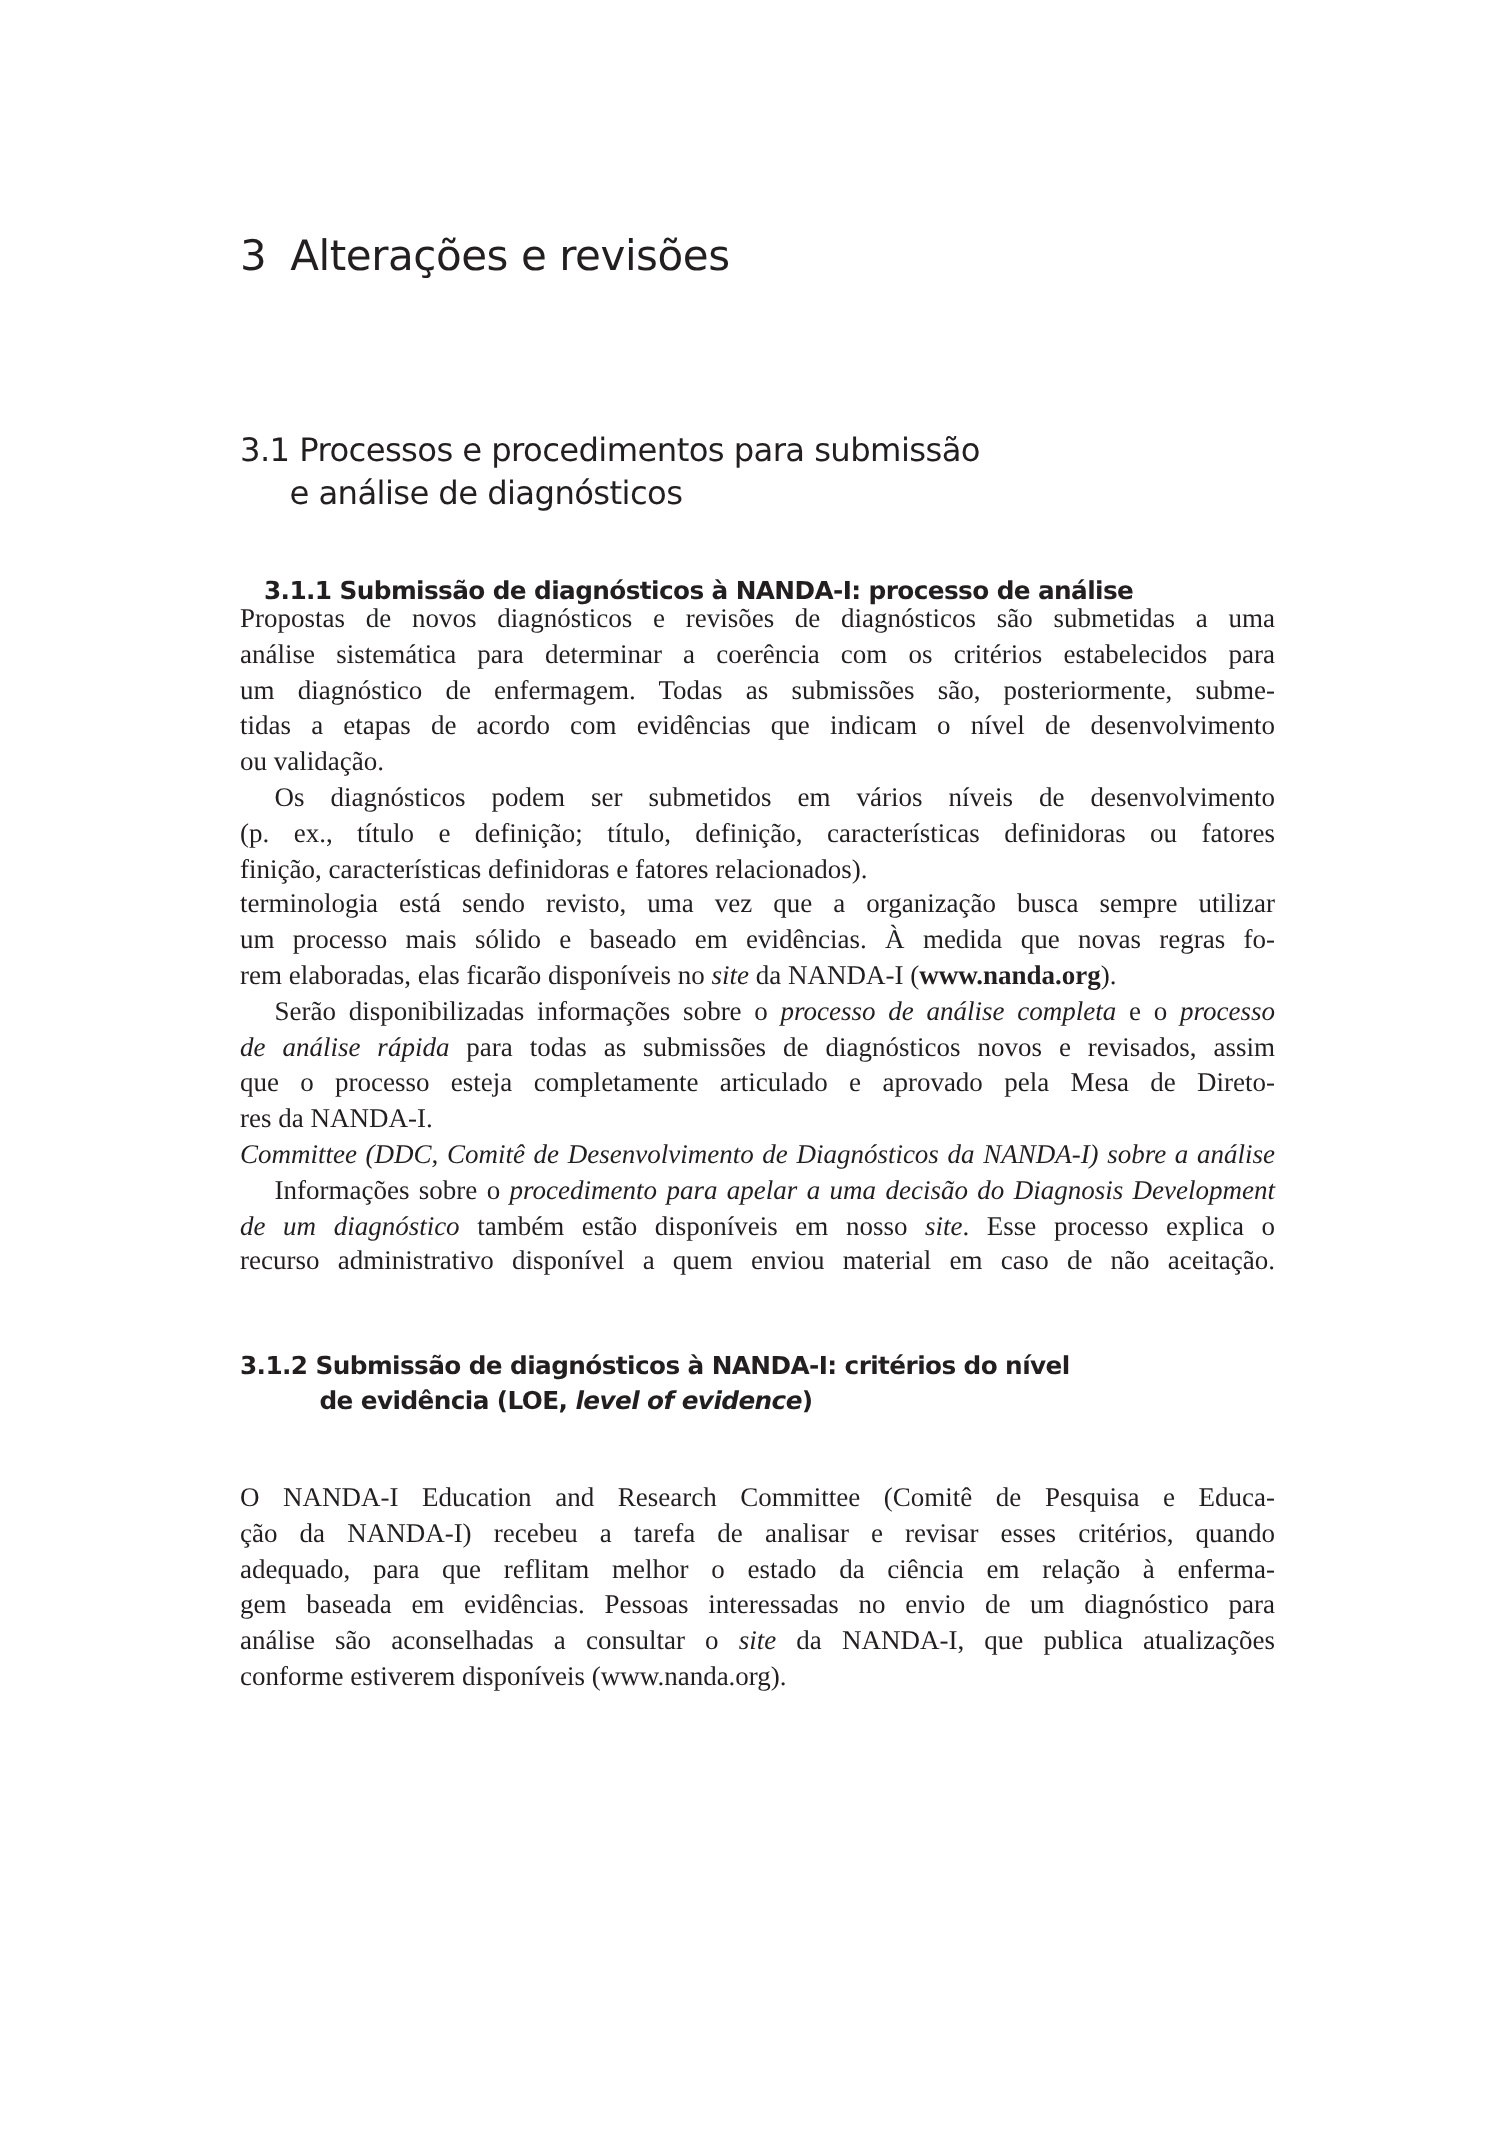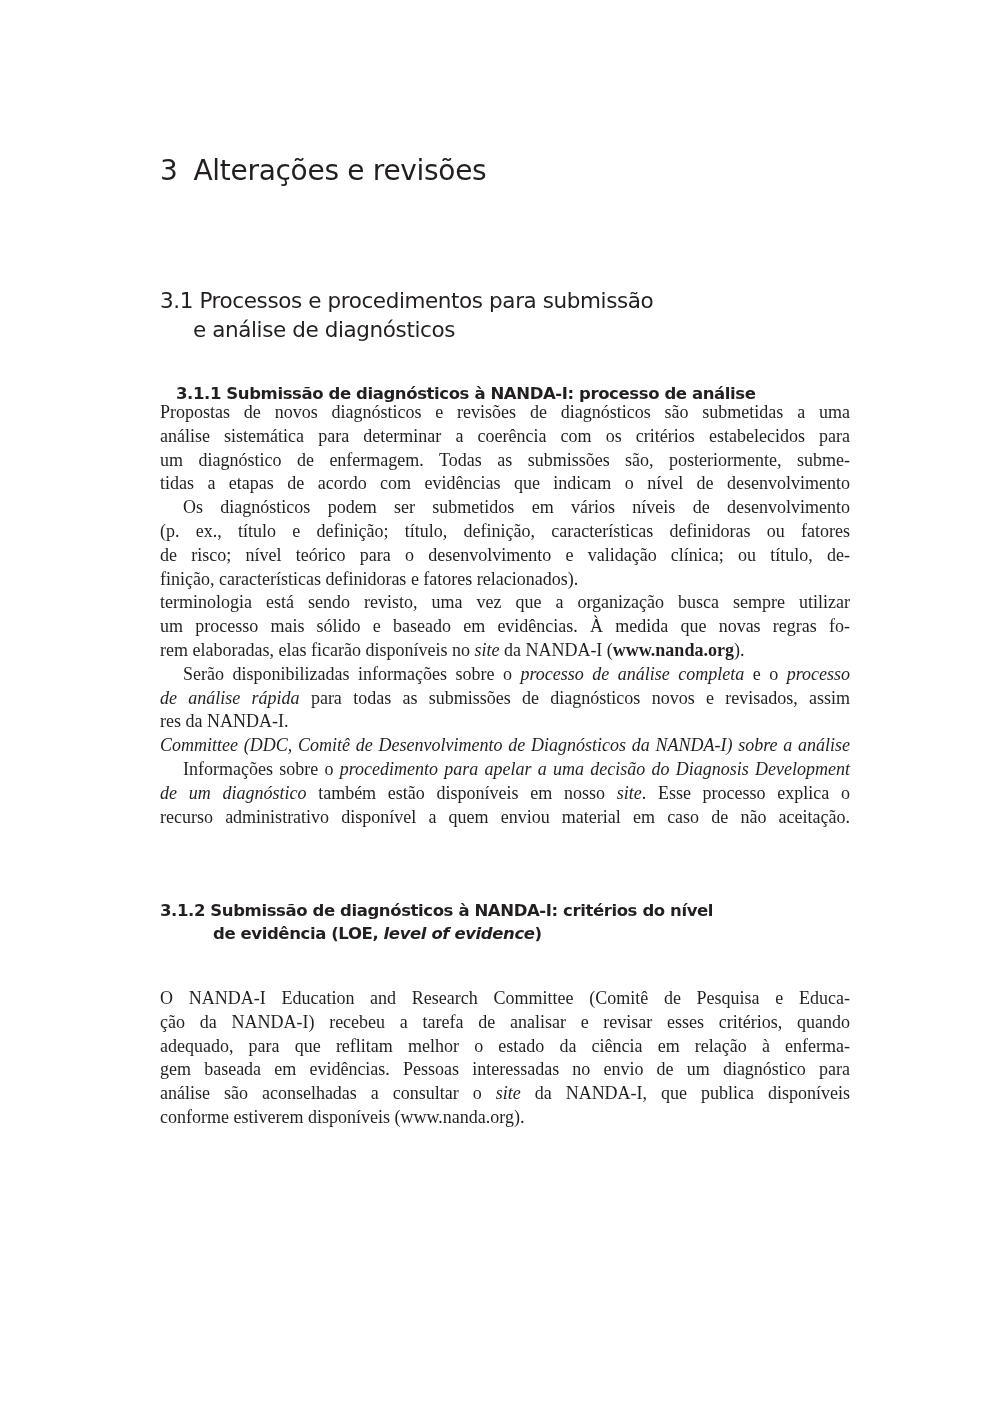--- a/index.html
+++ b/index.html
@@ -45,38 +45,39 @@
     <span>Submissão de diagnósticos à NANDA-I: processo de análise</span>
   </h3>
 
   <div class="body b1 serif">
 
     <div>
       <span class="line">Propostas de novos diagnósticos e revisões de diagnósticos são submetidas a uma</span>
       <span class="line">análise sistemática para determinar a coerência com os critérios estabelecidos para</span>
       <span class="line">um diagnóstico de enfermagem. Todas as submissões são, posteriormente, subme-</span>
       <span class="line">tidas a etapas de acordo com evidências que indicam o nível de desenvolvimento</span>
+      <span class="line last">ou validação.</span>
     </div>
 
     <div>
       <span class="line ind">Os diagnósticos podem ser submetidos em vários níveis de desenvolvimento</span>
       <span class="line">(p. ex., título e definição; título, definição, características definidoras ou fatores</span>
-      <span class="line">de risco; nível teórico para o desenvolvimento e validação clínica; ou título, de-</span>
       <span class="line last">finição, características definidoras e fatores relacionados).</span>
     </div>
 
     <div>
       <span class="line">terminologia está sendo revisto, uma vez que a organização busca sempre utilizar</span>
       <span class="line">um processo mais sólido e baseado em evidências. À medida que novas regras fo-</span>
       <span class="line last"><span>rem elaboradas, elas ficarão disponíveis no </span><span class="it">site</span><span> da NANDA-I (</span><span class="bd">www.nanda.org</span><span>).</span></span>
     </div>
 
     <div>
       <span class="line ind"><span>Serão disponibilizadas informações sobre o </span><span class="it">processo de análise completa</span><span> e o </span><span class="it">processo</span></span>
       <span class="line"><span class="it">de análise rápida</span><span> para todas as submissões de diagnósticos novos e revisados, assim</span></span>
+      <span class="line">que o processo esteja completamente articulado e aprovado pela Mesa de Direto-</span>
       <span class="line last">res da NANDA-I.</span>
     </div>
 
     <div>
       <span class="line it">Committee (DDC, Comitê de Desenvolvimento de Diagnósticos da NANDA-I) sobre a análise</span>
       <span class="line ind"><span>Informações sobre o </span><span class="it">procedimento para apelar a uma decisão do Diagnosis Development</span></span>
       <span class="line"><span class="it">de um diagnóstico</span><span> também estão disponíveis em nosso </span><span class="it">site</span><span>. Esse processo explica o</span></span>
       <span class="line" style="text-align-last: justify;">recurso administrativo disponível a quem enviou material em caso de não aceitação.</span>
     </div>
   </div>
@@ -86,18 +87,18 @@
     <span>Submissão de diagnósticos à NANDA-I: critérios do nível</span><br>
     <span class="indent"><span>de evidência (LOE, </span><span class="it">level of evidence</span><span>)</span></span>
   </h3>
 
   <div class="body b2 serif">
     <div>
       <span class="line">O NANDA-I Education and Research Committee (Comitê de Pesquisa e Educa-</span>
       <span class="line">ção da NANDA-I) recebeu a tarefa de analisar e revisar esses critérios, quando</span>
       <span class="line">adequado, para que reflitam melhor o estado da ciência em relação à enferma-</span>
       <span class="line">gem baseada em evidências. Pessoas interessadas no envio de um diagnóstico para</span>
-      <span class="line"><span>análise são aconselhadas a consultar o </span><span class="it">site</span><span> da NANDA-I, que publica disponíveis</span></span>
+      <span class="line"><span>análise são aconselhadas a consultar o </span><span class="it">site</span><span> da NANDA-I, que publica atualizações</span></span>
       <span class="line last">conforme estiverem disponíveis (www.nanda.org).</span>
     </div>
   </div>
 
 </div>
 
 </body></html>

